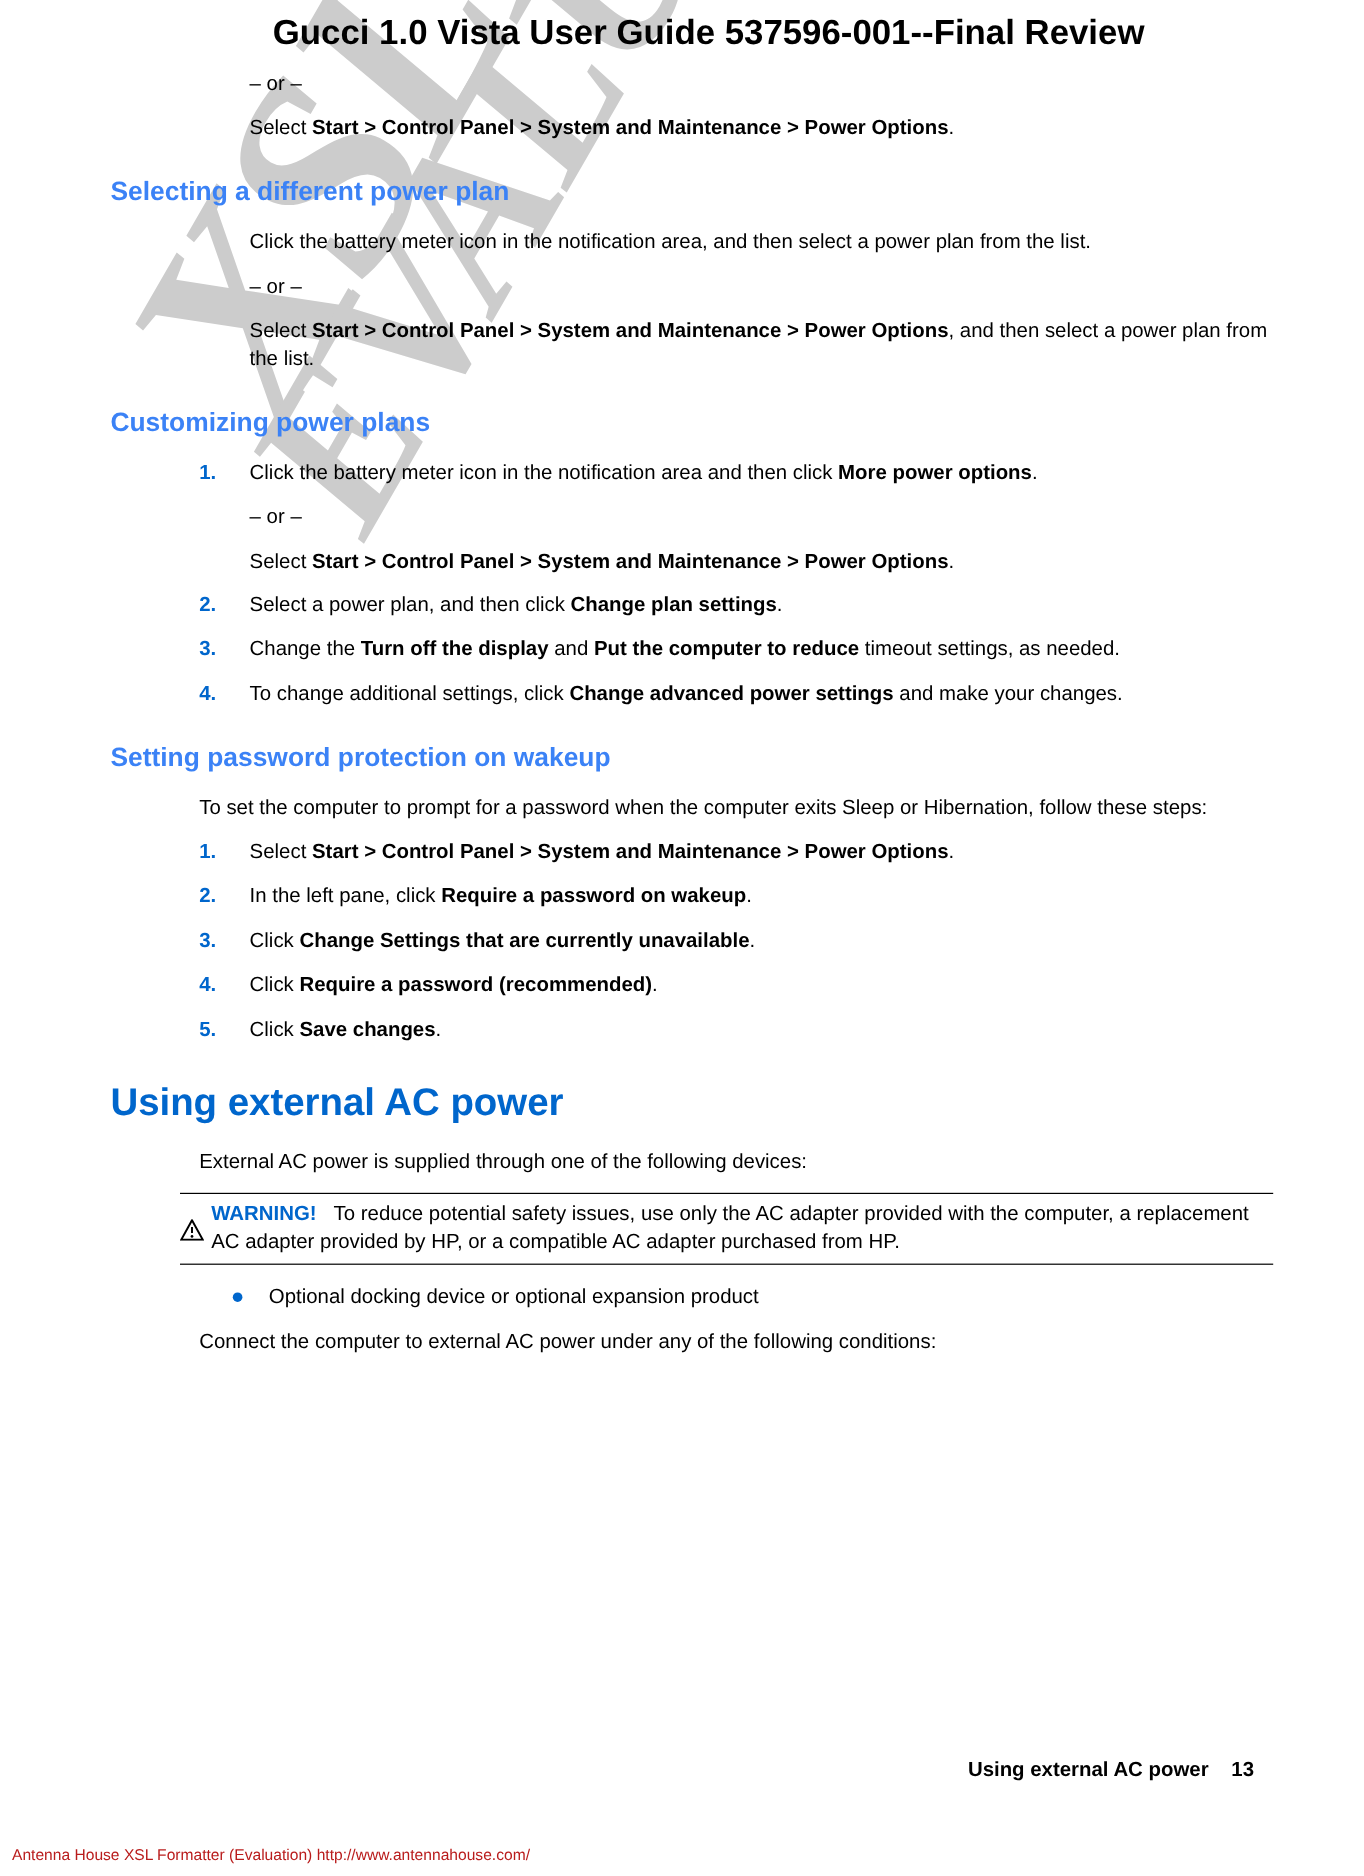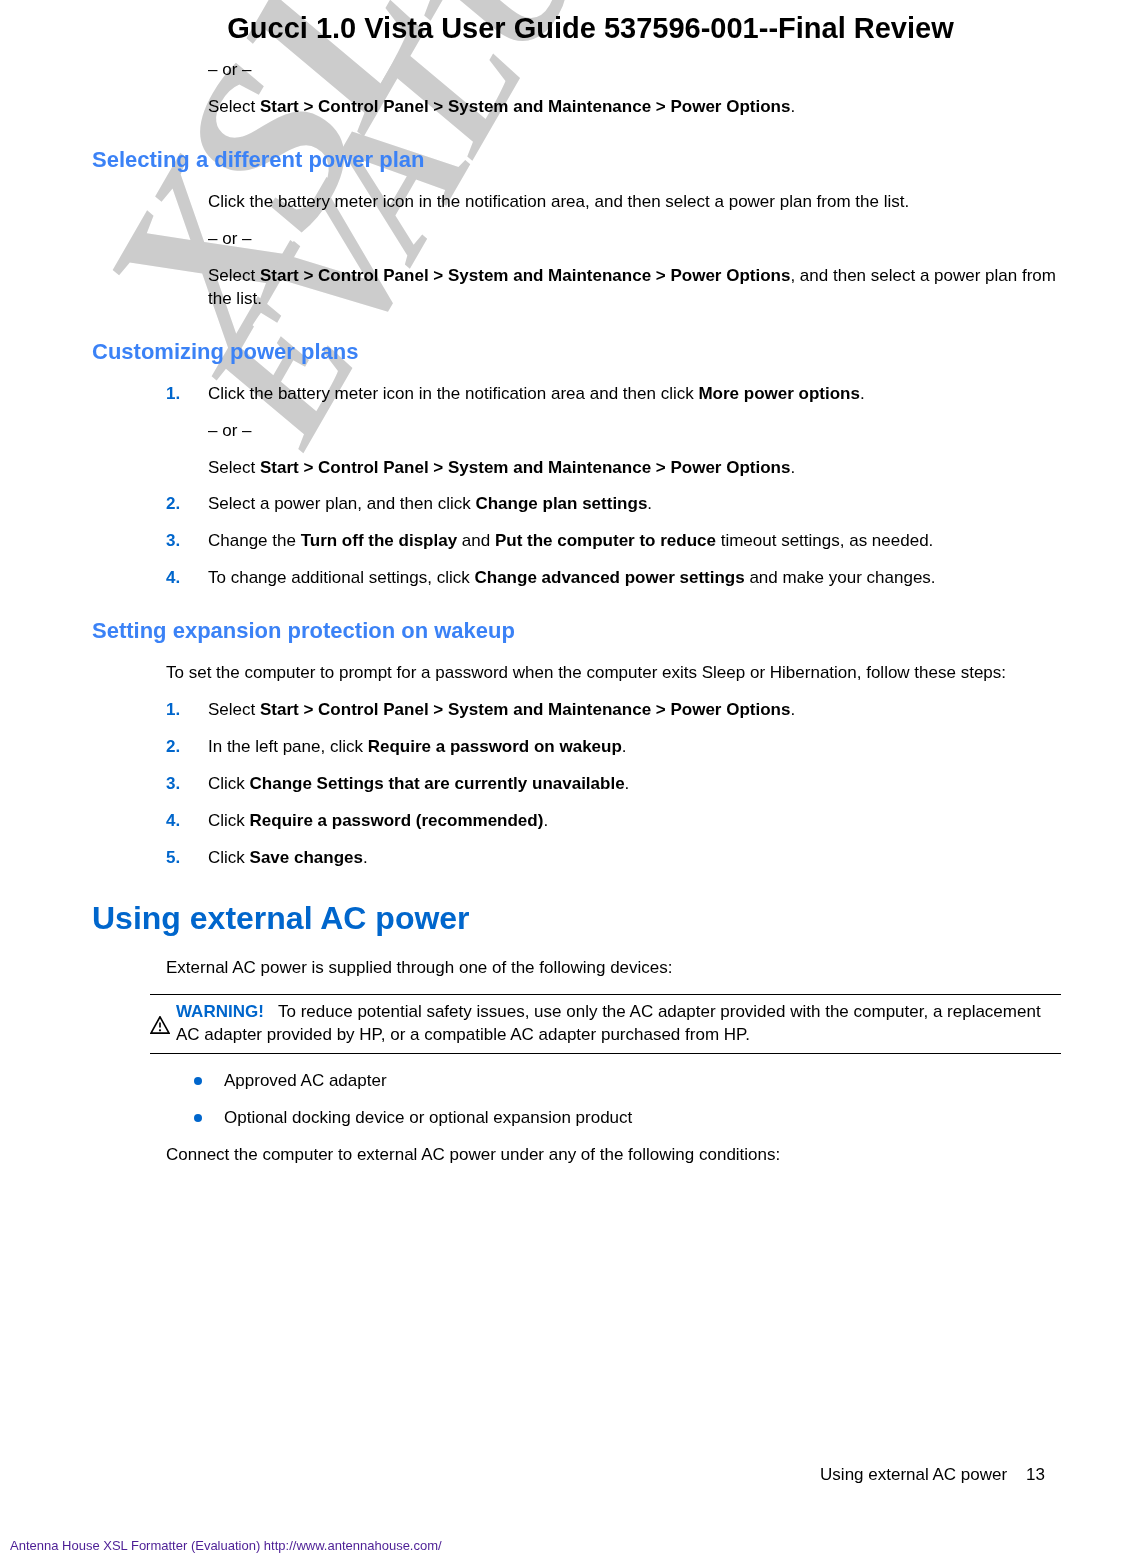--- a/index.html
+++ b/index.html
@@ -134,27 +134,28 @@
   .warn-label {
     color: #0066cc;
     font-weight: bold;
   }
   .warn-text { flex: 1; }
   .footer-right {
     position: absolute;
     right: 92px;
     bottom: 78px;
     font-size: 17px;
+    font-weight: bold;
   }
   .footer-bottom {
     position: absolute;
     left: 10px;
     bottom: 10px;
     font-size: 13px;
-    color: #4c1d95;
+    color: #b91c1c;
   }
   b { font-weight: bold; }
 </style>
 </head>
 <body>
 
 <div class="watermark wm1">XSLFormatter</div>
 <div class="watermark wm2">EVALUATION</div>
 
 <div class="content">
@@ -190,21 +191,21 @@
     <li>
       <span class="num">3.</span>
       <span>Change the </span><b>Turn off the display</b><span> and </span><b>Put the computer to reduce</b><span> timeout settings, as needed.</span>
     </li>
     <li>
       <span class="num">4.</span>
       <span>To change additional settings, click </span><b>Change advanced power settings</b><span> and make your changes.</span>
     </li>
   </ol>
 
-  <div class="h2">Setting expansion protection on wakeup</div>
+  <div class="h2">Setting password protection on wakeup</div>
   <div class="para indent1">To set the computer to prompt for a password when the computer exits Sleep or Hibernation, follow these steps:</div>
   <ol class="steps">
     <li>
       <span class="num">1.</span>
       <span>Select </span><b>Start &gt; Control Panel &gt; System and Maintenance &gt; Power Options</b><span>.</span>
     </li>
     <li>
       <span class="num">2.</span>
       <span>In the left pane, click </span><b>Require a password on wakeup</b><span>.</span>
     </li>
@@ -230,21 +231,20 @@
       <path d="M12 1 L23 21 L1 21 Z" fill="none" stroke="#000000" stroke-width="2"></path>
       <line x1="12" y1="8" x2="12" y2="14" stroke="#000000" stroke-width="2"></line>
       <circle cx="12" cy="17.5" r="1.4" fill="#000000"></circle>
     </svg>
     <div class="warn-text">
       <span class="warn-label">WARNING!</span>&nbsp;&nbsp;&nbsp;<span>To reduce potential safety issues, use only the AC adapter provided with the computer, a replacement AC adapter provided by HP, or a compatible AC adapter purchased from HP.</span>
     </div>
   </div>
 
   <ul class="bullets">
-    <li>Approved AC adapter</li>
     <li>Optional docking device or optional expansion product</li>
   </ul>
 
   <div class="para indent1">Connect the computer to external AC power under any of the following conditions:</div>
 
 </div>
 
 <div class="footer-right">
   <span>Using external AC power</span>&nbsp;&nbsp;&nbsp;&nbsp;<span>13</span>
 </div>

